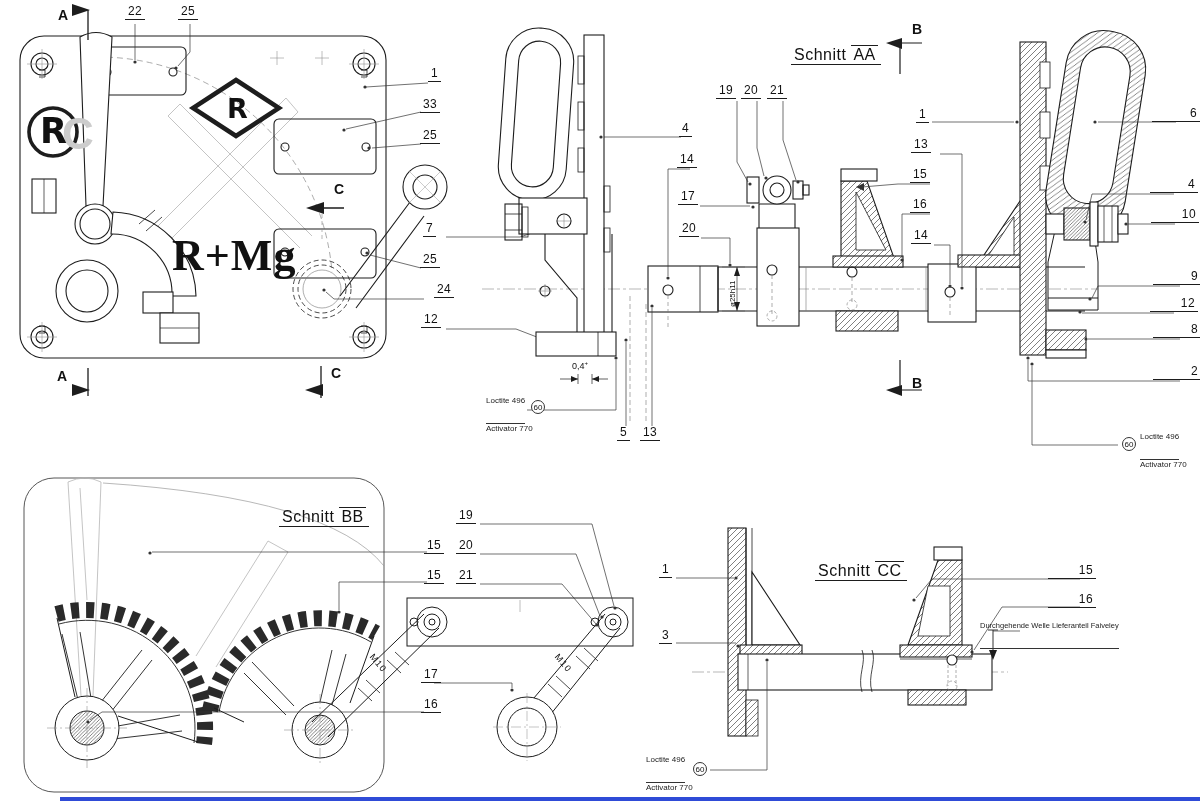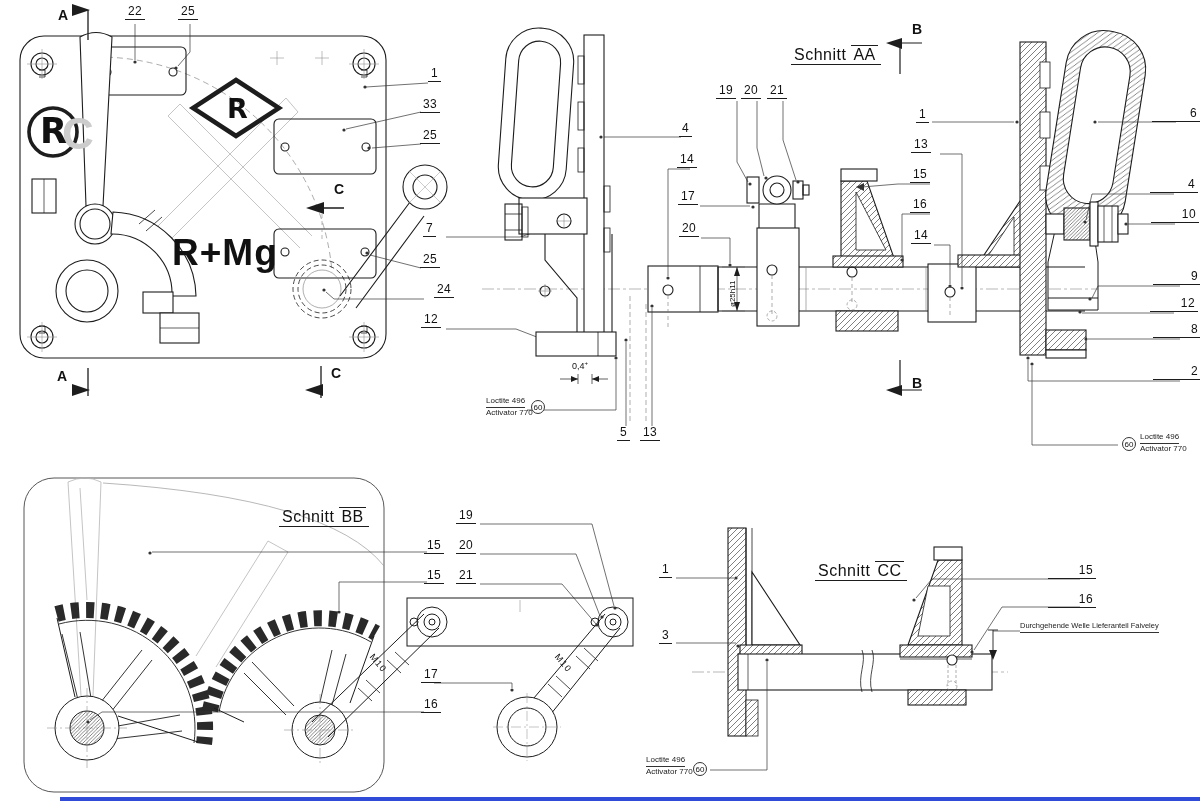--- a/index.html
+++ b/index.html
@@ -8,30 +8,30 @@
          font-family:"Liberation Sans",sans-serif;color:#111}
   svg.art{position:absolute;left:0;top:0}
   .co{position:absolute;font-size:12px;line-height:1;letter-spacing:.4px;
       border-bottom:1.3px solid #1d1d1d;padding:0 3px 2px;white-space:nowrap}
   .co.w{width:48px;text-align:right}
   .letter{position:absolute;font-size:14px;font-weight:bold;line-height:1}
   .stitle{position:absolute;font-size:16px;letter-spacing:.5px;border-bottom:1.4px solid #1d1d1d;
           padding:0 3px 0;white-space:nowrap}
   .stitle .ovl{border-top:1.3px solid #1d1d1d;padding:0 2px;margin-left:5px;display:inline-block}
   .note{position:absolute;font-size:8px;line-height:1.3;color:#222;white-space:nowrap}
-  .note .u{border-bottom:.8px solid #333;display:inline-block;padding-bottom:1px}
+  .note .u{border-bottom:.8px solid #333;display:inline-block;padding-bottom:17px}
   .flag{position:absolute;width:14px;height:14px;border:1.1px solid #333;border-radius:50%;
         font-size:8px;display:flex;align-items:center;justify-content:center;background:#fff}
   .dim{position:absolute;font-size:9px;white-space:nowrap}
   .dim sup{font-size:6px}
   .vdim{position:absolute;font-size:8px;transform:rotate(-90deg);transform-origin:left top;white-space:nowrap}
   .m10{position:absolute;font-size:9px;letter-spacing:1px;transform:rotate(50deg)}
   .logoR{position:absolute;font-weight:800;font-family:"DejaVu Sans",sans-serif;line-height:1}
-  .cast{position:absolute;font-weight:800;font-size:37px;letter-spacing:1px;
-        font-family:Liberation Sans, sans-serif;line-height:1}
+  .cast{position:absolute;font-weight:800;font-size:44px;letter-spacing:1px;
+        font-family:Liberation Serif, serif;line-height:1}
   .ghostC{position:absolute;color:#ccc;font-size:44px;font-weight:bold;line-height:1}
   .bluebar{position:absolute;left:60px;top:797px;width:1140px;height:4px;background:#2f4bd7}
 </style>
 </head>
 <body>
 
 <div class="sheet">
 
 <svg class="art" width="1200" height="803" viewBox="0 0 1200 803">
   <defs>
@@ -480,16 +480,16 @@
 <span class="co" style="left:421px;top:668px">17</span>
 <span class="co" style="left:421px;top:698px">16</span>
 <span class="m10" style="left:368px;top:658px">M10</span>
 <span class="m10" style="left:553px;top:658px">M10</span>
 
 <div class="stitle" style="left:815px;top:561px"><span>Schnitt</span><span class="ovl">CC</span></div>
 <span class="co" style="left:659px;top:563px">1</span>
 <span class="co" style="left:659px;top:629px">3</span>
 <span class="co w" style="left:1048px;top:564px">15</span>
 <span class="co w" style="left:1048px;top:593px">16</span>
-<span class="note" style="left:1020px;top:621px"><span class="u" style="font-size:7.5px">Durchgehende Welle Lieferanteil Faiveley</span></span>
+<span class="note" style="left:980px;top:621px"><span class="u" style="font-size:7.5px">Durchgehende Welle Lieferanteil Faiveley</span></span>
 
 <div class="bluebar"></div>
 </div>
 
 </body></html>

